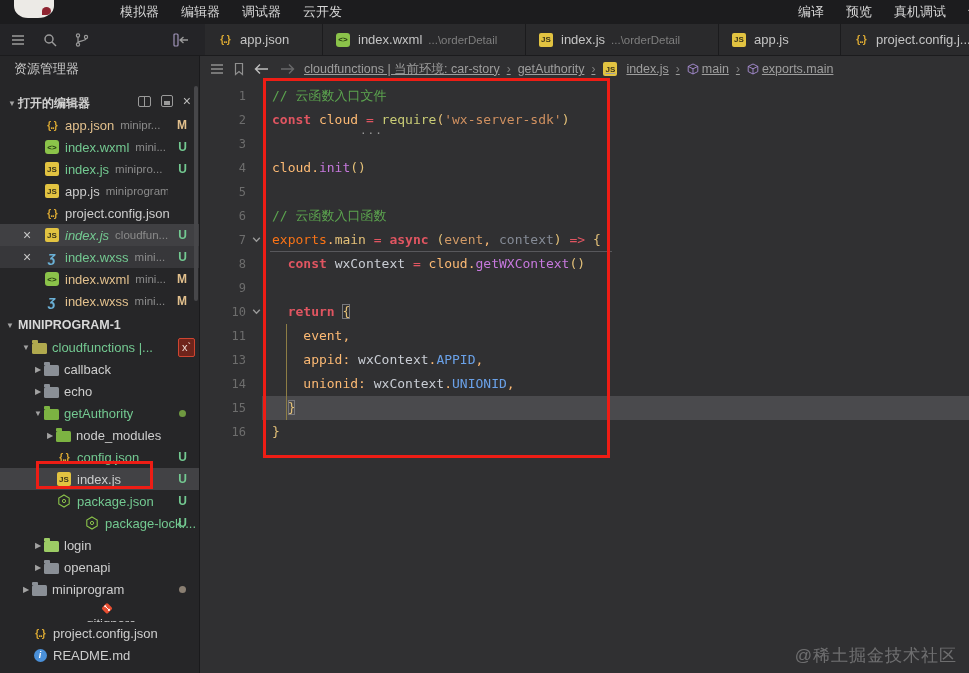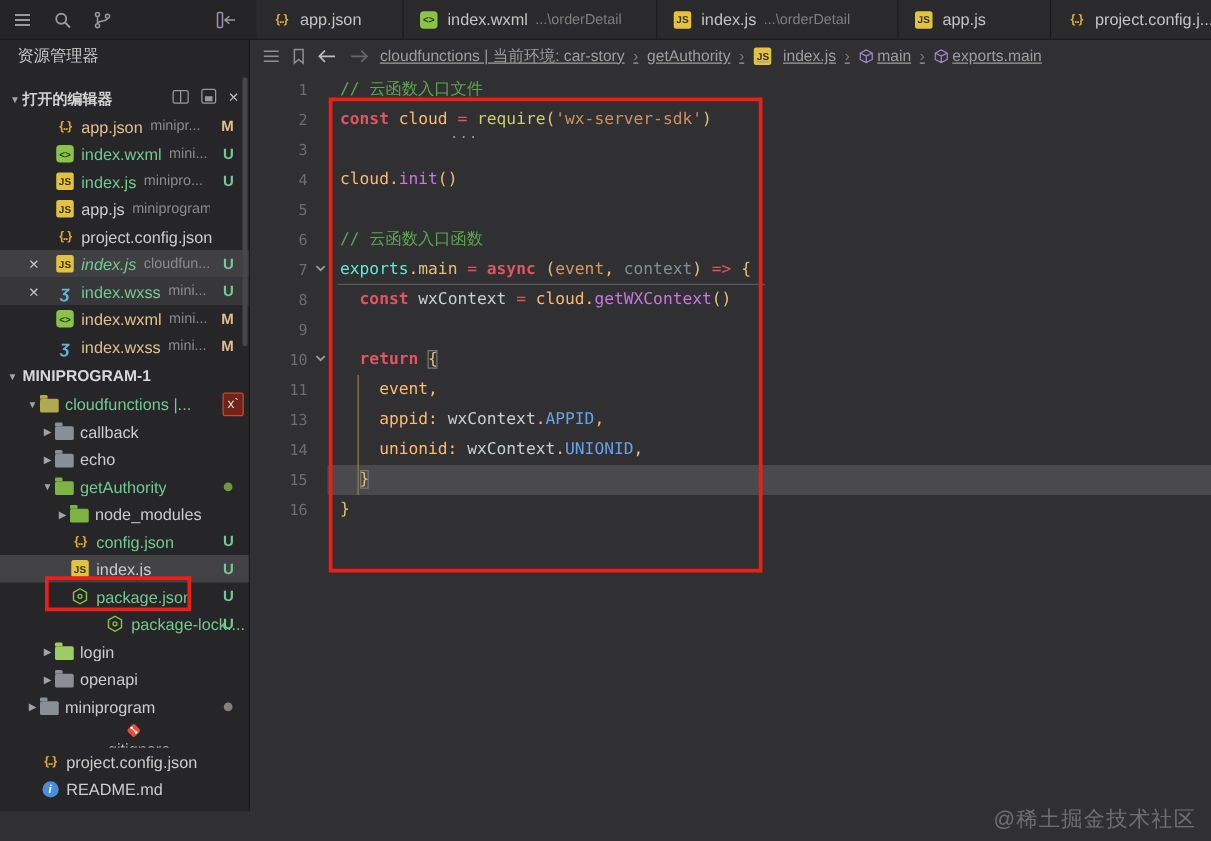--- a/index.html
+++ b/index.html
@@ -75,35 +75,50 @@
   .editor { flex:1; position:relative; background:#303032; font-family:"DejaVu Sans Mono", monospace; font-size:13px; padding-top:2px; overflow:hidden; }
   .cl { position:relative; height:24px; line-height:24px; white-space:pre; padding-left:72px; }
   .cl.hl::before { content:""; position:absolute; left:62px; right:0; top:0; bottom:0; background:#4a4a4d; }
   .cl.ul::after { content:""; position:absolute; left:70px; width:342px; top:23px; height:1px; background:#58585c; }
   .cl.guide .guide-line { position:absolute; left:86px; top:0; bottom:0; width:1px; background:#8d7d45; }
   .ln { position:absolute; left:0; width:46px; text-align:right; color:#6d6d6d; font-size:12px; }
   .fold { position:absolute; left:51px; top:1px; }
   .tk { position:relative; }
   .cm{color:#5ca64f} .kw{color:#e05561;font-weight:bold} .op{color:#e05561}
   .pl{color:#fdba74} .fn{color:#c9cc76} .pa{color:#e3c078} .st{color:#cf9060}
-  .mth{color:#c678dd} .bi{color:#5eead4} .par{color:#d19a66} .dim{color:#858b96}
+  .mth{color:#c678dd} .bi{color:#f97316} .par{color:#d19a66} .dim{color:#858b96}
   .var{color:#c9cdd4} .pb{color:#6aa1e8}
   .bx { outline:1px solid #77777c; outline-offset:-1px; }
   .hintdots { position:absolute; left:160px; top:42px; color:#9a9a9a; font-size:11px; letter-spacing:1px; }
   
   .red-box { position:absolute; border:3px solid #ee1d15; z-index:40; pointer-events:none; }
   .box-code { left:263px; top:78px; width:347px; height:380px; }
   .box-file { left:36px; top:461px; width:117px; height:28px; }
   .watermark { position:absolute; right:12px; bottom:6px; font-size:17px; color:rgba(255,255,255,.30); z-index:50; letter-spacing:1px; }
 </style>
 </head>
 <body>
 
 <div class="screen">
 
+  <div class="titlebar">
+    <div class="logo"></div>
+    <div class="menu-left" id="menu-left">
+        <span class="menu-item">模拟器</span>
+        <span class="menu-item">编辑器</span>
+        <span class="menu-item">调试器</span>
+        <span class="menu-item">云开发</span>
+      </div>
+    <div class="menu-right" id="menu-right">
+        <span class="menu-item">编译</span>
+        <span class="menu-item">预览</span>
+        <span class="menu-item">真机调试</span>
+        <span class="menu-item">切</span>
+      </div>
+  </div>
 
   <div class="toolrow">
     <div class="tool-left">
       <span class="tool-ic" style="left:10px"><svg width="16" height="16" viewBox="0 0 16 16">
             <path d="M2 4h12M2 8h12M2 12h12" stroke="#9a9a9a" stroke-width="1.5"></path>
           </svg></span>
       <span class="tool-ic" style="left:42px"><svg width="16" height="16" viewBox="0 0 16 16">
             <circle cx="7" cy="7" r="4" fill="none" stroke="#9a9a9a" stroke-width="1.5"></circle>
             <path d="M10 10l4 4" stroke="#9a9a9a" stroke-width="1.5"></path>
           </svg></span>

